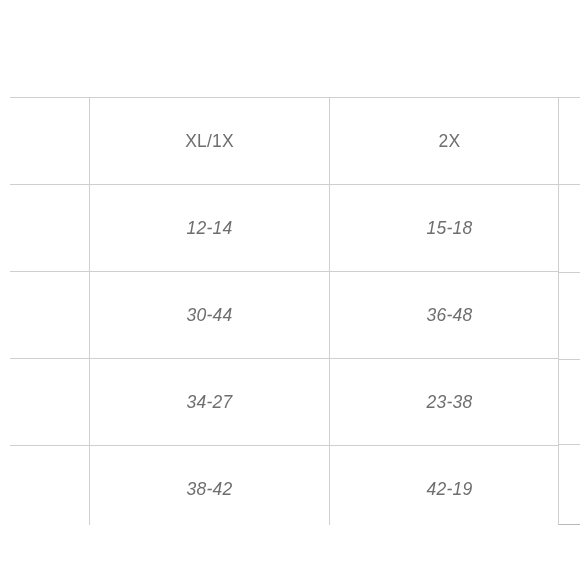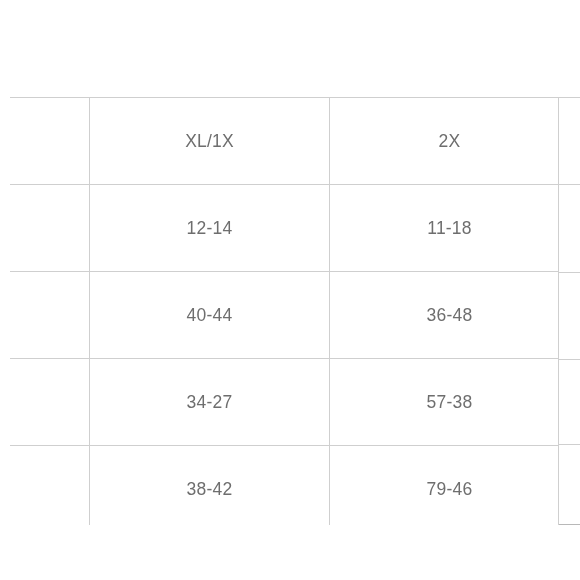--- a/index.html
+++ b/index.html
@@ -46,21 +46,21 @@
     border-right: 1px solid #cfcfcf;
     text-align: center;
     vertical-align: middle;
     color: #6e6e6e;
     font-size: 17.5px;
     font-weight: 400;
     letter-spacing: 0.2px;
     padding: 0;
   }
   table.size-chart tr.header-row td { height: 86px; }
-  table.size-chart tr.data-row   td { height: 86px; }
+  table.size-chart tr.data-row   td { height: 86px; font-style: italic; }
   table.size-chart td.label-cell {
     text-align: left;
     padding-left: 18px;
   }
   table.size-chart tr:last-child td {
     border-bottom: 1px solid #0f172a;
   }
   
   .right-sliver {
     position: absolute;
@@ -105,39 +105,39 @@
       <tbody>
         <tr class="header-row">
           <td class="label-cell"></td>
           <td>XL/1X</td>
           <td>2X</td>
         </tr>
 
         <tr class="data-row">
           <td class="label-cell">ng</td>
           <td>12-14</td>
-          <td>11-18</td>
+          <td>15-18</td>
         </tr>
 
         <tr class="data-row">
           <td class="label-cell"></td>
-          <td>40-44</td>
+          <td>30-44</td>
           <td>36-48</td>
         </tr>
 
         <tr class="data-row">
           <td class="label-cell"></td>
           <td>34-27</td>
-          <td>57-38</td>
+          <td>23-38</td>
         </tr>
 
         <tr class="data-row">
           <td class="label-cell"></td>
           <td>38-42</td>
-          <td>79-46</td>
+          <td>42-19</td>
         </tr>
       </tbody>
     </table>
   </div>
 
   <div class="right-sliver">
     <div class="sliver-rule" style="top:0px;"></div>
     <div class="sliver-rule" style="top:87px;"></div>
     <div class="sliver-rule" style="top:175px;"></div>
     <div class="sliver-rule" style="top:262px;"></div>

